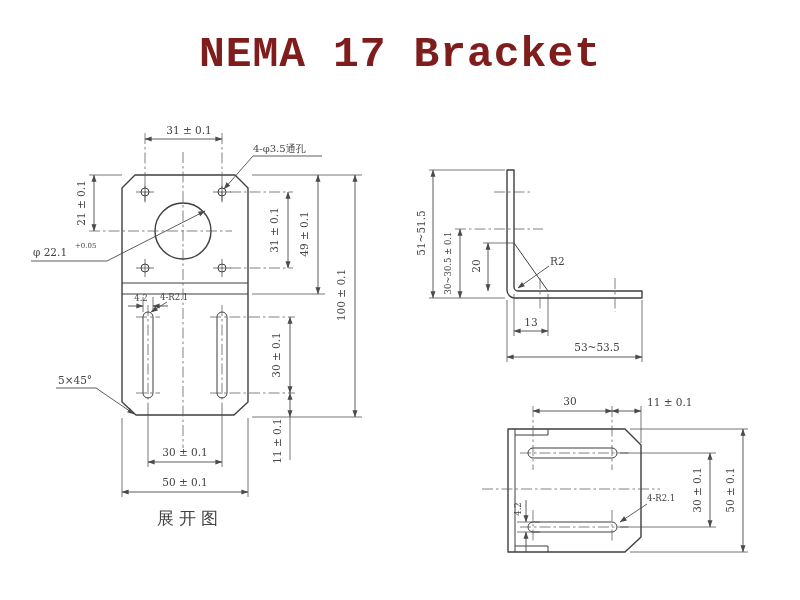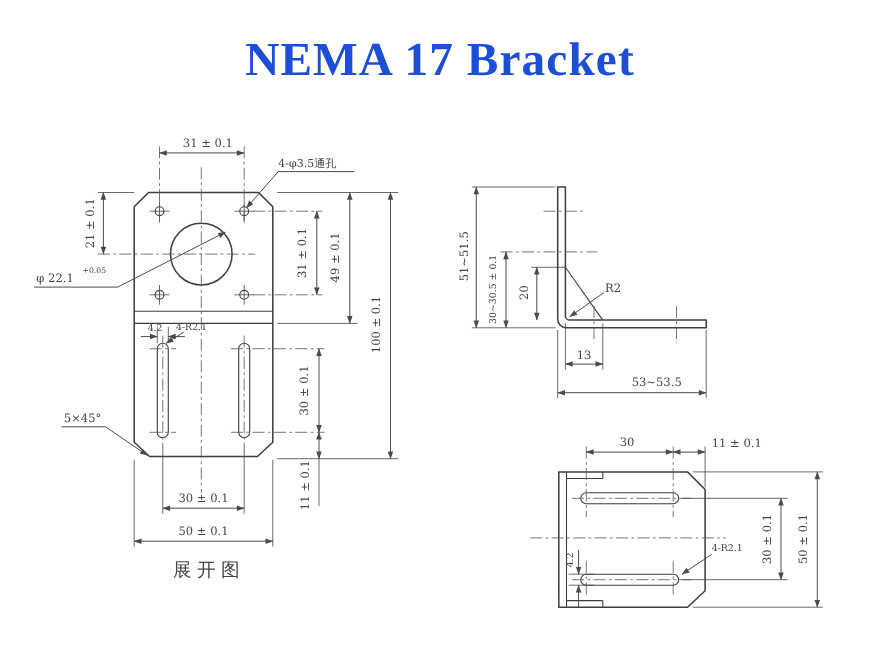--- a/index.html
+++ b/index.html
@@ -1,20 +1,20 @@
 <!DOCTYPE html>
 <html><head>
 <meta charset="utf-8">
 <style>
   html,body{margin:0;padding:0;background:#ffffff;width:800px;height:600px;overflow:hidden;}
   #stage{position:relative;width:800px;height:600px;background:#ffffff;}
   #title{
     position:absolute;top:30px;left:0;width:800px;text-align:center;
-    font-family:Liberation Serif, serif;font-weight:700;font-size:43px;
-    letter-spacing:1px;color:#1d4ed8;margin:0;
+    font-family:Liberation Mono, monospace;font-weight:700;font-size:43px;
+    letter-spacing:1px;color:#7f1d1d;margin:0;
   }
   svg{position:absolute;left:0;top:0;}
   .out {stroke:#3f3f3f;stroke-width:1.4;fill:none;stroke-linejoin:round;}
   .out2{stroke:#3f3f3f;stroke-width:1;fill:none;}
   .dim {stroke:#4a4a4a;stroke-width:0.9;fill:none;}
   .ext {stroke:#4a4a4a;stroke-width:0.75;fill:none;}
   .cl  {stroke:#5a5a5a;stroke-width:0.75;fill:none;stroke-dasharray:11 3 2.5 3;}
   text {font-family:"DejaVu Serif","Liberation Serif",serif;fill:#444444;}
   .dt  {font-size:10.5px;}
   .dts {font-size:8.5px;}

